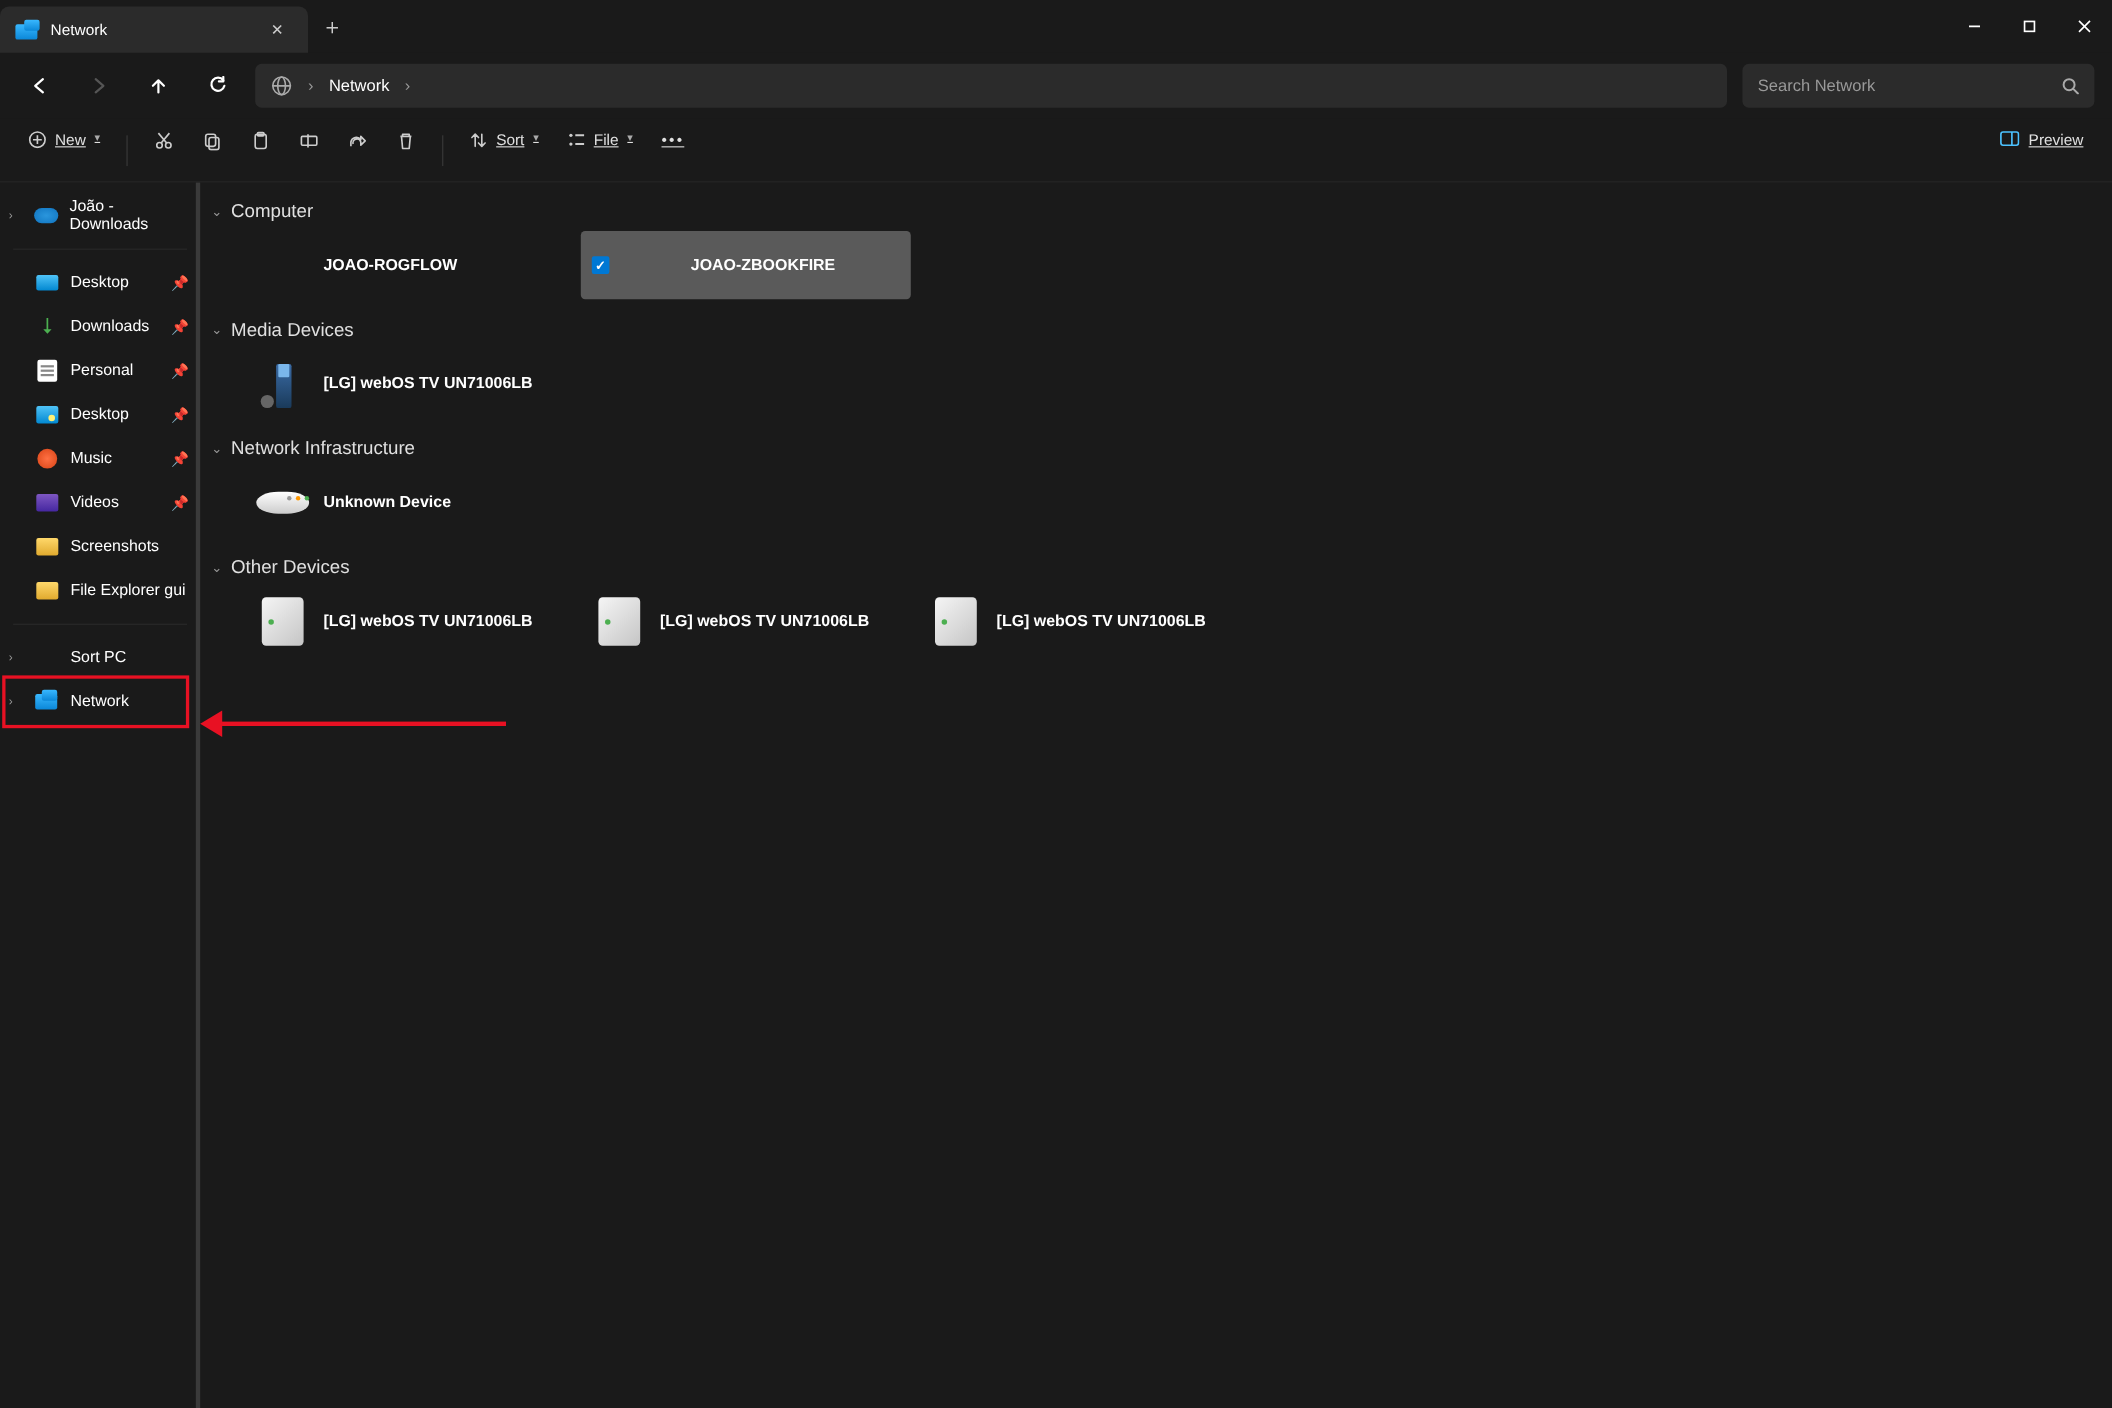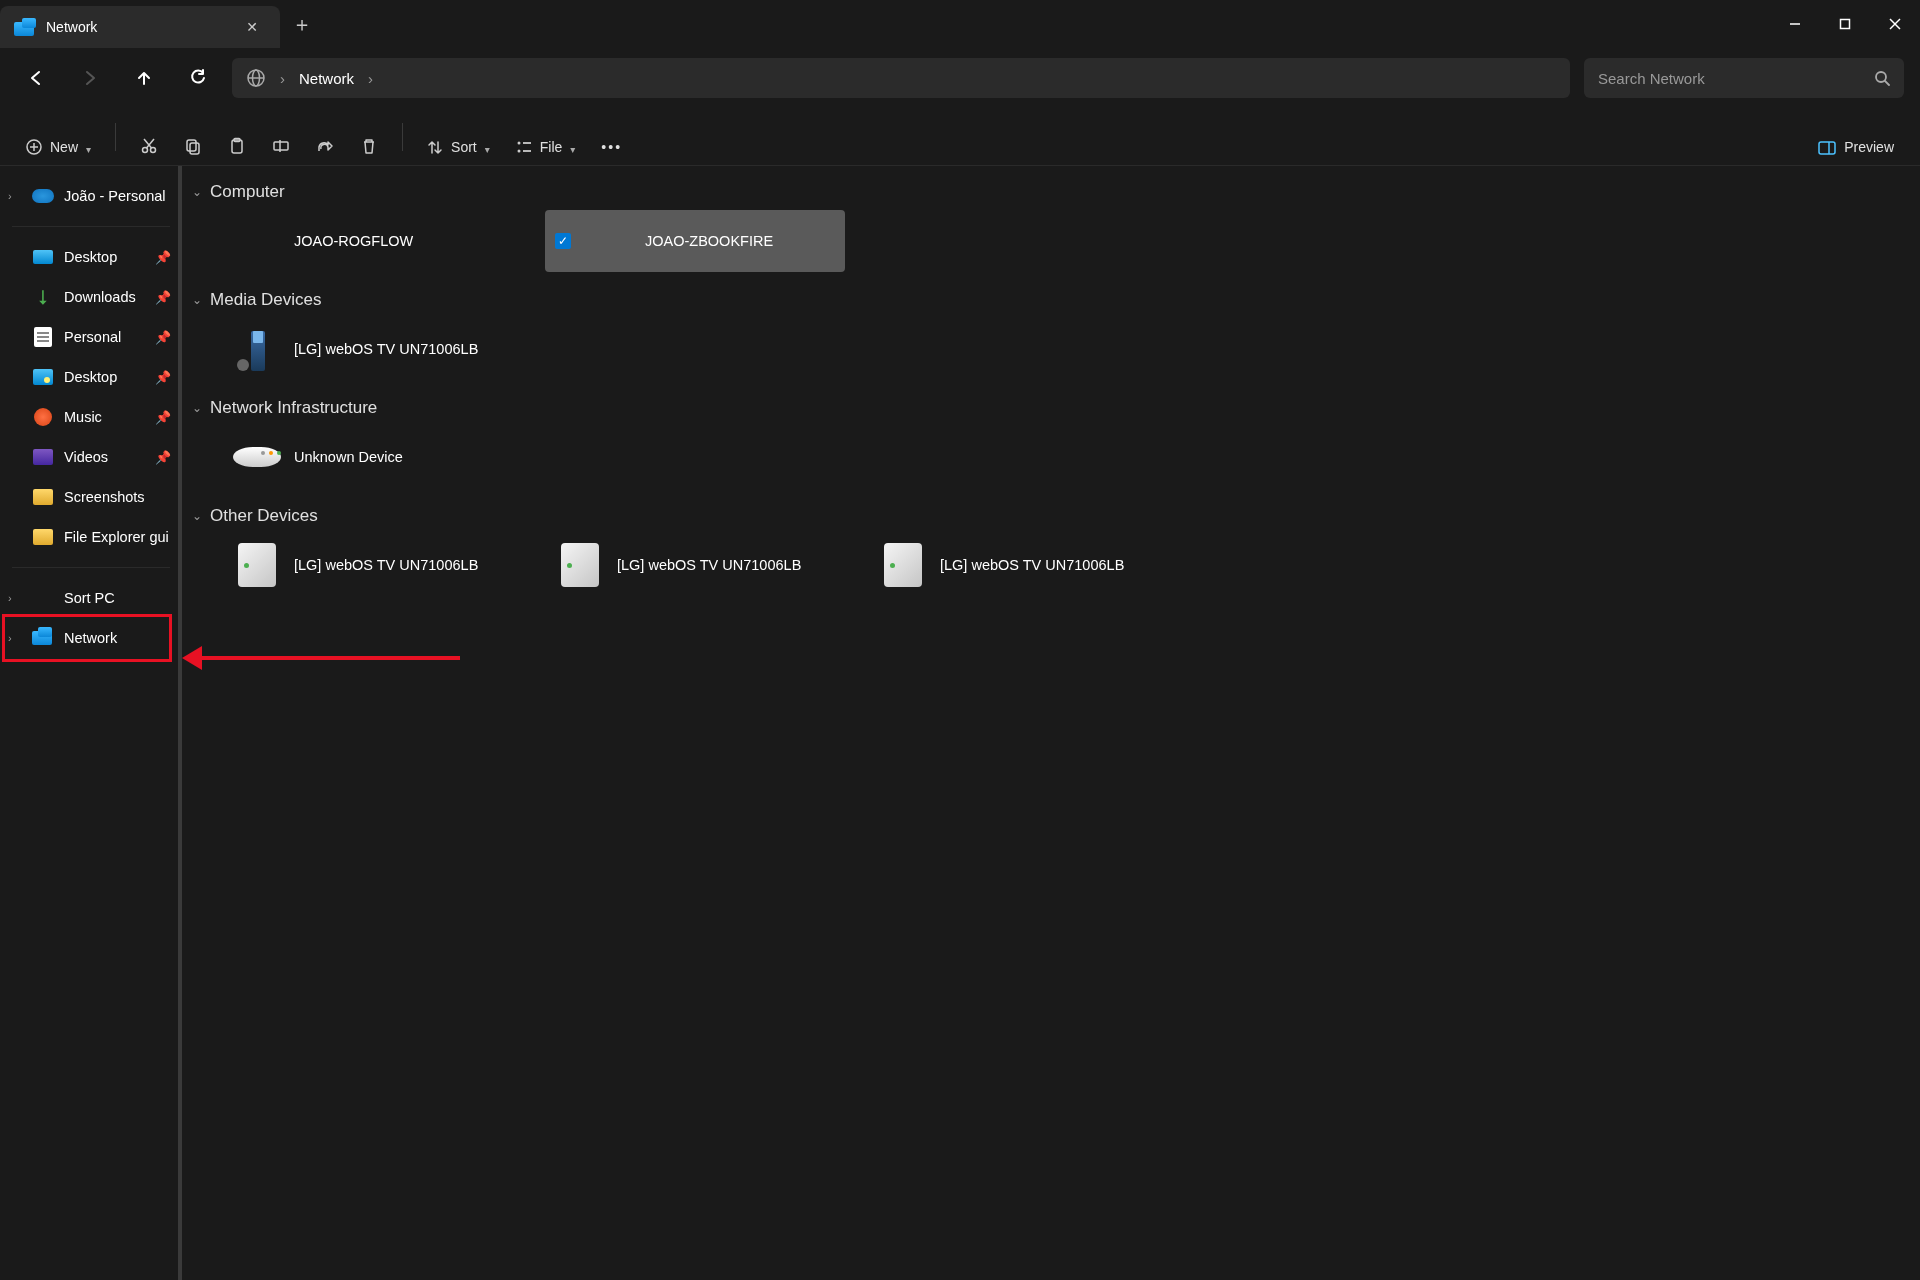--- a/index.html
+++ b/index.html
@@ -21,42 +21,42 @@
   .nav-btn { width: 40px; height: 40px; display: flex; align-items: center; justify-content: center; color: #e0e0e0; cursor: pointer; border-radius: 4px; }
   .nav-btn.disabled { color: #555; cursor: default; }
   .breadcrumb { flex: 1; height: 40px; background: #2b2b2b; border-radius: 6px; display: flex; align-items: center; gap: 14px; padding: 0 14px; color: #fff; font-size: 15px; }
   .bc-sep { color: #999; }
   .bc-item { color: #fff; }
   .searchbox { width: 320px; height: 40px; background: #2b2b2b; border-radius: 6px; display: flex; align-items: center; gap: 10px; padding: 0 14px; color: #999; font-size: 15px; }
   .search-label { flex: 1; }
 
   
   .toolbar { height: 58px; display: flex; align-items: center; gap: 6px; padding: 0 16px; background: #1a1a1a; border-bottom: 1px solid #2a2a2a; }
-  .tool-btn { height: 36px; padding: 0 10px; display: flex; align-items: flex-end; gap: 8px; color: #e0e0e0; cursor: pointer; border-radius: 4px; font-size: 14px; }
+  .tool-btn { height: 36px; padding: 0 10px; display: flex; align-items: flex-start; gap: 8px; color: #e0e0e0; cursor: pointer; border-radius: 4px; font-size: 14px; text-decoration: underline; }
   .tool-sep { width: 1px; height: 28px; background: #3a3a3a; margin: 0 8px; }
   .tool-spacer { flex: 1; }
 
   
   .body { display: flex; height: calc(100% - 166px); }
   .sidebar { width: 182px; background: #1a1a1a; padding: 10px 0; position: relative; }
   .sidebar-scroll { position: absolute; right: 0; top: 0; bottom: 0; width: 4px; background: #3a3a3a; }
   .side-item { height: 40px; display: flex; align-items: center; gap: 10px; padding: 0 10px 0 8px; cursor: pointer; font-size: 14.5px; color: #fff; position: relative; }
   .side-chevron { width: 14px; color: #999; font-size: 11px; }
   .side-ico { width: 22px; height: 22px; display: flex; align-items: center; justify-content: center; }
   .side-pin { margin-left: auto; color: #888; font-size: 13px; }
   .side-hr { height: 1px; background: #2a2a2a; margin: 10px 12px; }
 
   .annot-box { border: 3px solid #e81123; position: absolute; left: 2px; right: 10px; top: -4px; bottom: -4px; pointer-events: none; }
   .annot-arrow { position: absolute; left: 190px; top: 656px; width: 270px; height: 4px; background: #e81123; pointer-events: none; }
   .annot-arrow::before { content: ""; position: absolute; left: -20px; top: -10px; border: 12px solid transparent; border-right: 20px solid #e81123; }
 
   .content { flex: 1; background: #1a1a1a; padding: 12px 10px; overflow: auto; }
   .group-hdr { display: flex; align-items: center; gap: 8px; font-size: 17px; color: #e0e0e0; margin: 0 0 4px 0; padding: 4px 0; cursor: pointer; }
   .group-hdr .chev { color: #999; font-size: 12px; }
-  .items { display: flex; flex-wrap: wrap; gap: 23px; margin-bottom: 14px; }
+  .items { display: flex; flex-wrap: wrap; gap: 6px; margin-bottom: 14px; font-weight: bold; }
   .tile { width: 300px; height: 62px; display: flex; align-items: center; gap: 12px; padding: 6px 10px; border-radius: 4px; cursor: pointer; }
   .tile.selected { background: #5a5a5a; }
   .tile .check { width: 16px; height: 16px; background: #0078d4; border-radius: 2px; display: flex; align-items: center; justify-content: center; color: #fff; font-size: 12px; }
   .tile .icon-area { width: 50px; height: 46px; display: flex; align-items: center; justify-content: center; }
   .tile .label { font-size: 14.5px; color: #fff; line-height: 1.3; }
 
   
   .monitor-ico { width: 44px; height: 34px; position: relative; }
   .monitor-ico .screen { width: 44px; height: 28px; background: linear-gradient(#39b8ff,#0b87d8); border-radius: 3px; }
   .monitor-ico .stand { width: 18px; height: 6px; background: #555; margin: 0 auto; border-radius: 0 0 3px 3px; }
@@ -244,21 +244,21 @@
   </div>
 </div>
 
 <div class="body">
   <div class="sidebar">
     <div class="side-item">
       <span class="side-chevron">›</span>
       <span class="side-ico">
           <span class="onedrive-ico"></span>
         </span>
-      <span>João - Personal</span>
+      <span>João - Downloads</span>
     </div>
     <div class="side-hr"></div>
 
     <div class="side-item">
       <span class="side-chevron"></span>
         <span class="side-ico">
           <span class="desk-ico"></span>
         </span>
       <span>Desktop</span>
         <span class="side-pin">📌</span>

